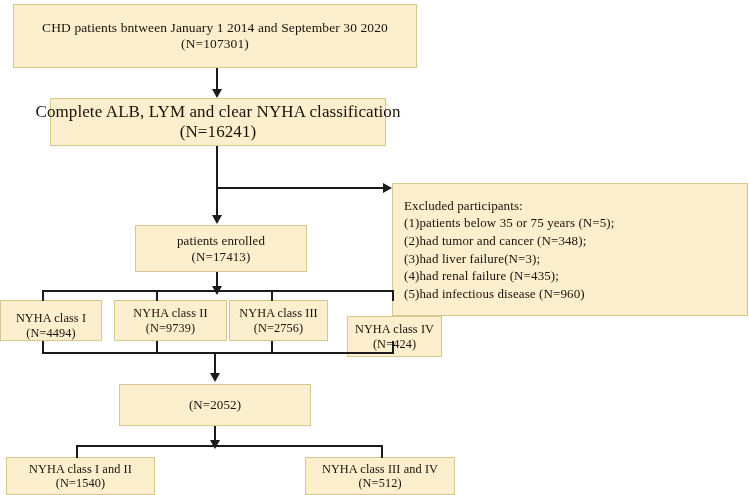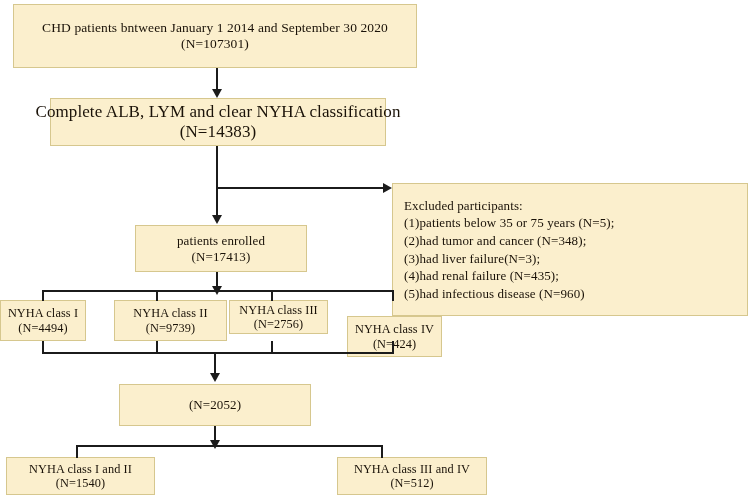--- a/index.html
+++ b/index.html
@@ -32,27 +32,27 @@
   }
   .box .line { display: block; white-space: nowrap; }
 
   
   #box-cohort      { left: 13px;  top: 4px;   width: 404px; height: 64px; font-size: 13.5px; }
   #box-complete    { left: 50px;  top: 98px;  width: 336px; height: 48px; font-size: 17px; }
   #box-excluded    { left: 392px; top: 139px; width: 356px; height: 133px;
                      align-items: flex-start; justify-content: center;
                      text-align: left; padding: 6px 0 6px 11px; font-size: 13px; line-height: 1.35; margin-top: 44px; }
   #box-enrolled    { left: 135px; top: 225px; width: 172px; height: 47px; font-size: 13px; }
-  #box-nyha1       { left: 0px;   top: 300px; width: 86px;  height: 41px; font-size: 12.3px; }
+  #box-nyha1       { left: 0px;   top: 300px; width: 102px;  height: 41px; font-size: 12.3px; justify-content: flex-end; }
   #box-nyha2       { left: 114px; top: 300px; width: 113px;  height: 41px; font-size: 12.3px; }
-  #box-nyha3       { left: 229px; top: 300px; width: 99px;  height: 34px; font-size: 12.3px; }
+  #box-nyha3       { left: 229px; top: 300px; width: 99px;  height: 41px; font-size: 12.3px; }
   #box-nyha4       { left: 347px; top: 300px; width: 95px;  height: 41px; font-size: 12.3px; margin-top: 16px; }
   #box-bmi         { left: 119px; top: 384px; width: 192px; height: 42px; font-size: 13px; }
   #box-nyha12      { left: 6px;   top: 457px; width: 149px; height: 38px; font-size: 12.3px; }
-  #box-nyha34      { left: 305px; top: 457px; width: 150px; height: 38px; font-size: 12.3px; margin-left: 32px; }
+  #box-nyha34      { left: 305px; top: 457px; width: 150px; height: 38px; font-size: 12.3px; }
 
   
   .vline, .hline {
     position: absolute;
     background: #1b1b1b;
   }
   .vline { width: 2px; }
   .hline { height: 2px; }
 
   .arrowhead {
@@ -75,21 +75,21 @@
 
 <div id="flowchart">
 
   <div class="box" id="box-cohort">
     <span class="line">CHD patients bntween January 1 2014 and  September 30 2020</span>
     <span class="line">(N=107301)</span>
   </div>
 
   <div class="box" id="box-complete">
     <span class="line">Complete ALB, LYM and clear NYHA classification</span>
-    <span class="line">(N=14383)</span>
+    <span class="line">(N=16241)</span>
   </div>
 
   <div class="box" id="box-excluded">
     <span class="line">Excluded participants:</span>
     <span class="line">(1)patients below 35 or 75 years (N=5);</span>
     <span class="line">(2)had tumor and cancer (N=348);</span>
     <span class="line">(3)had liver failure(N=3);</span>
     <span class="line">(4)had renal failure (N=435);</span>
     <span class="line">(5)had infectious disease (N=960)</span>
   </div>

